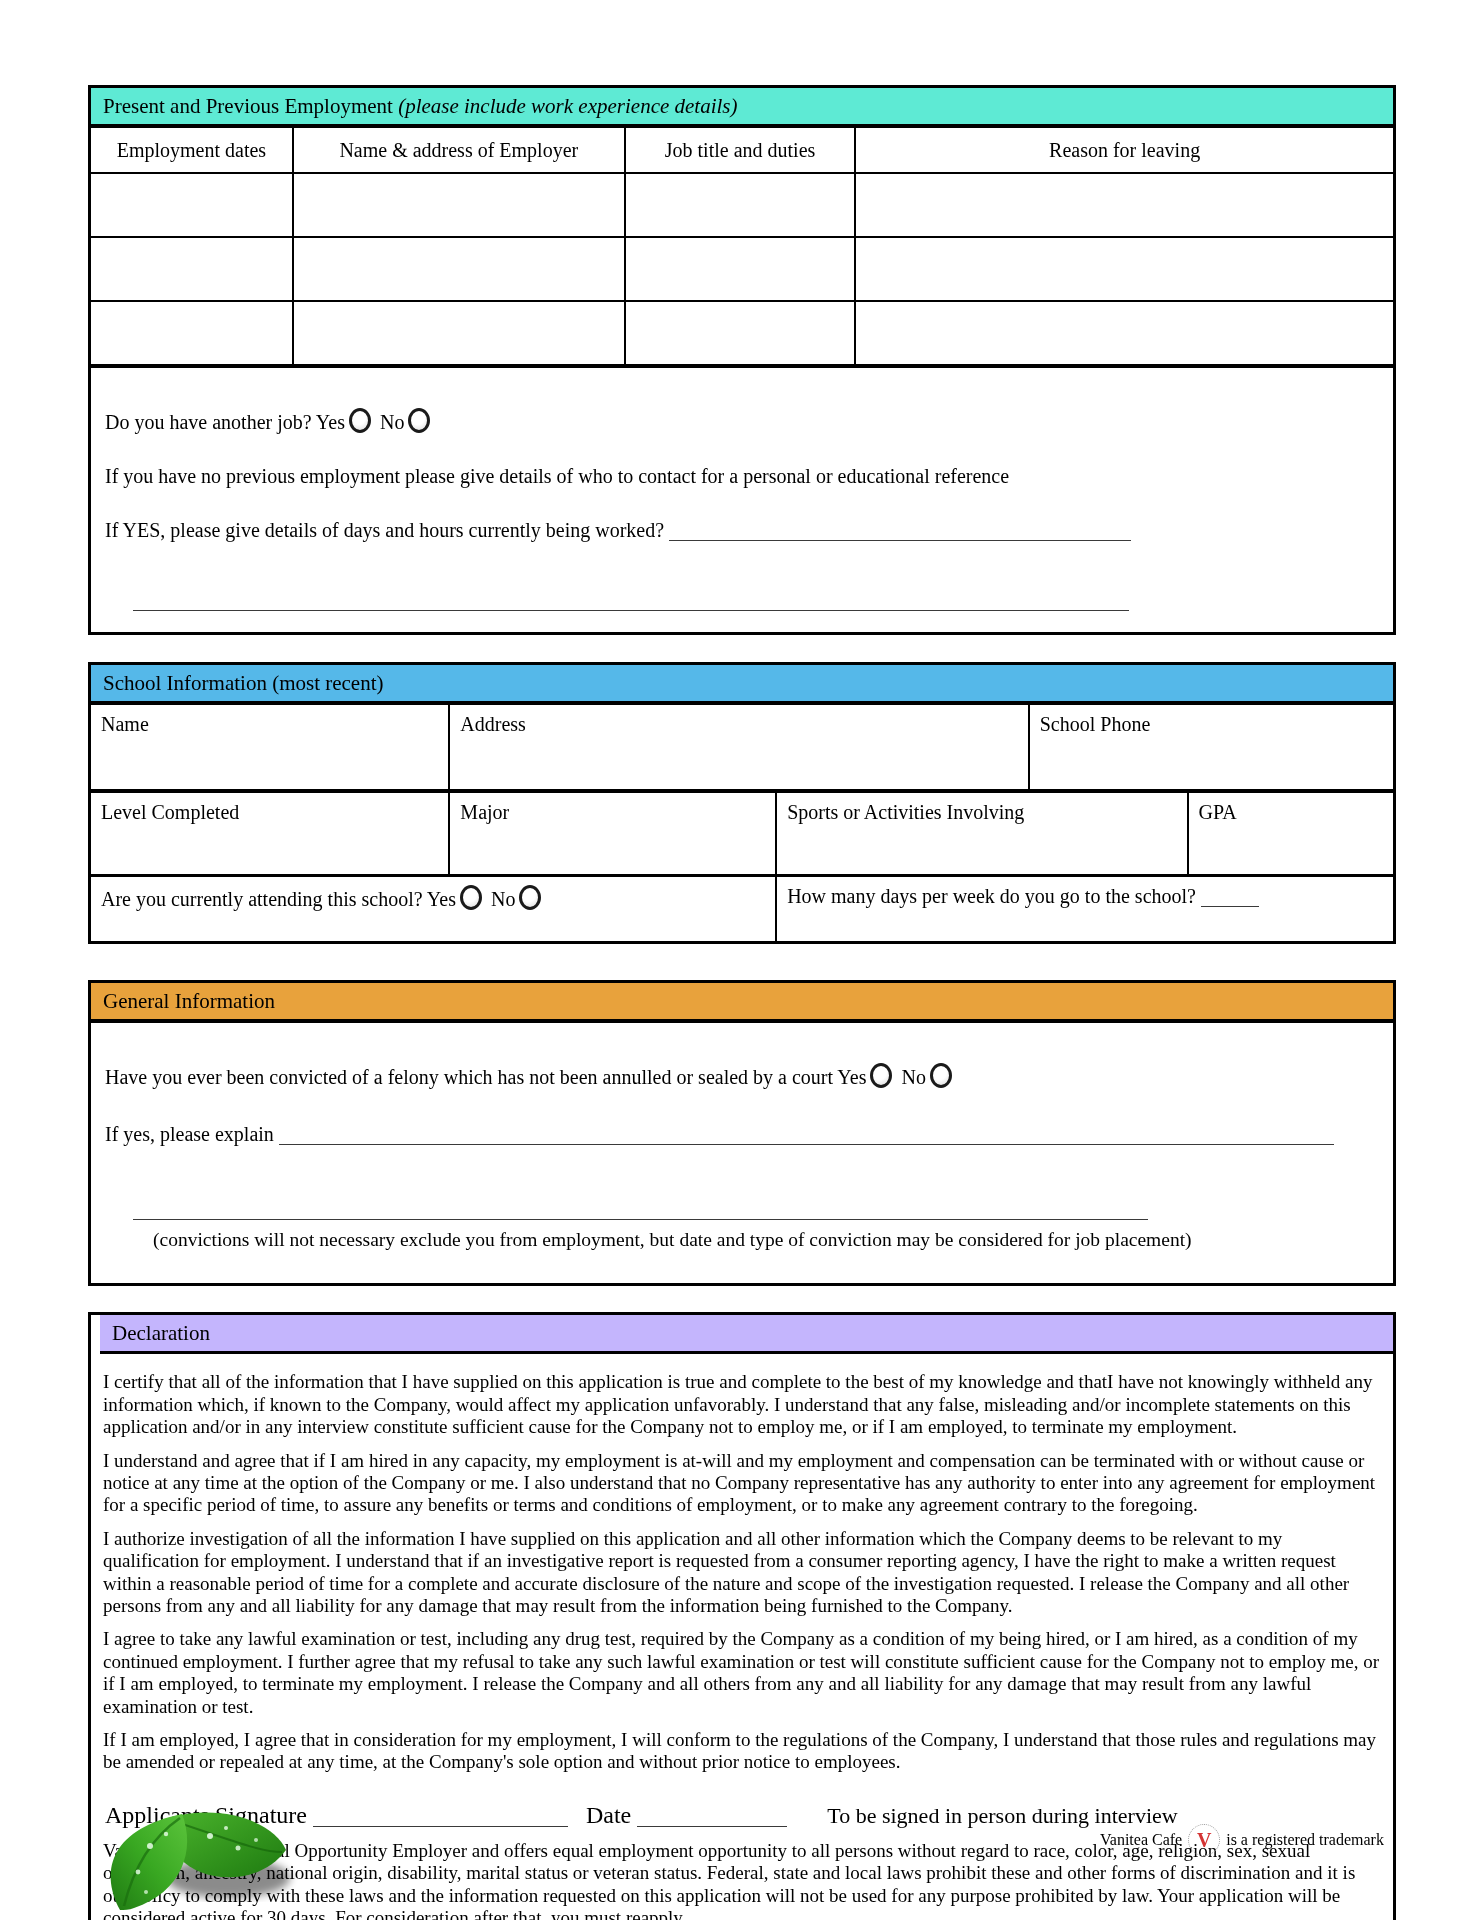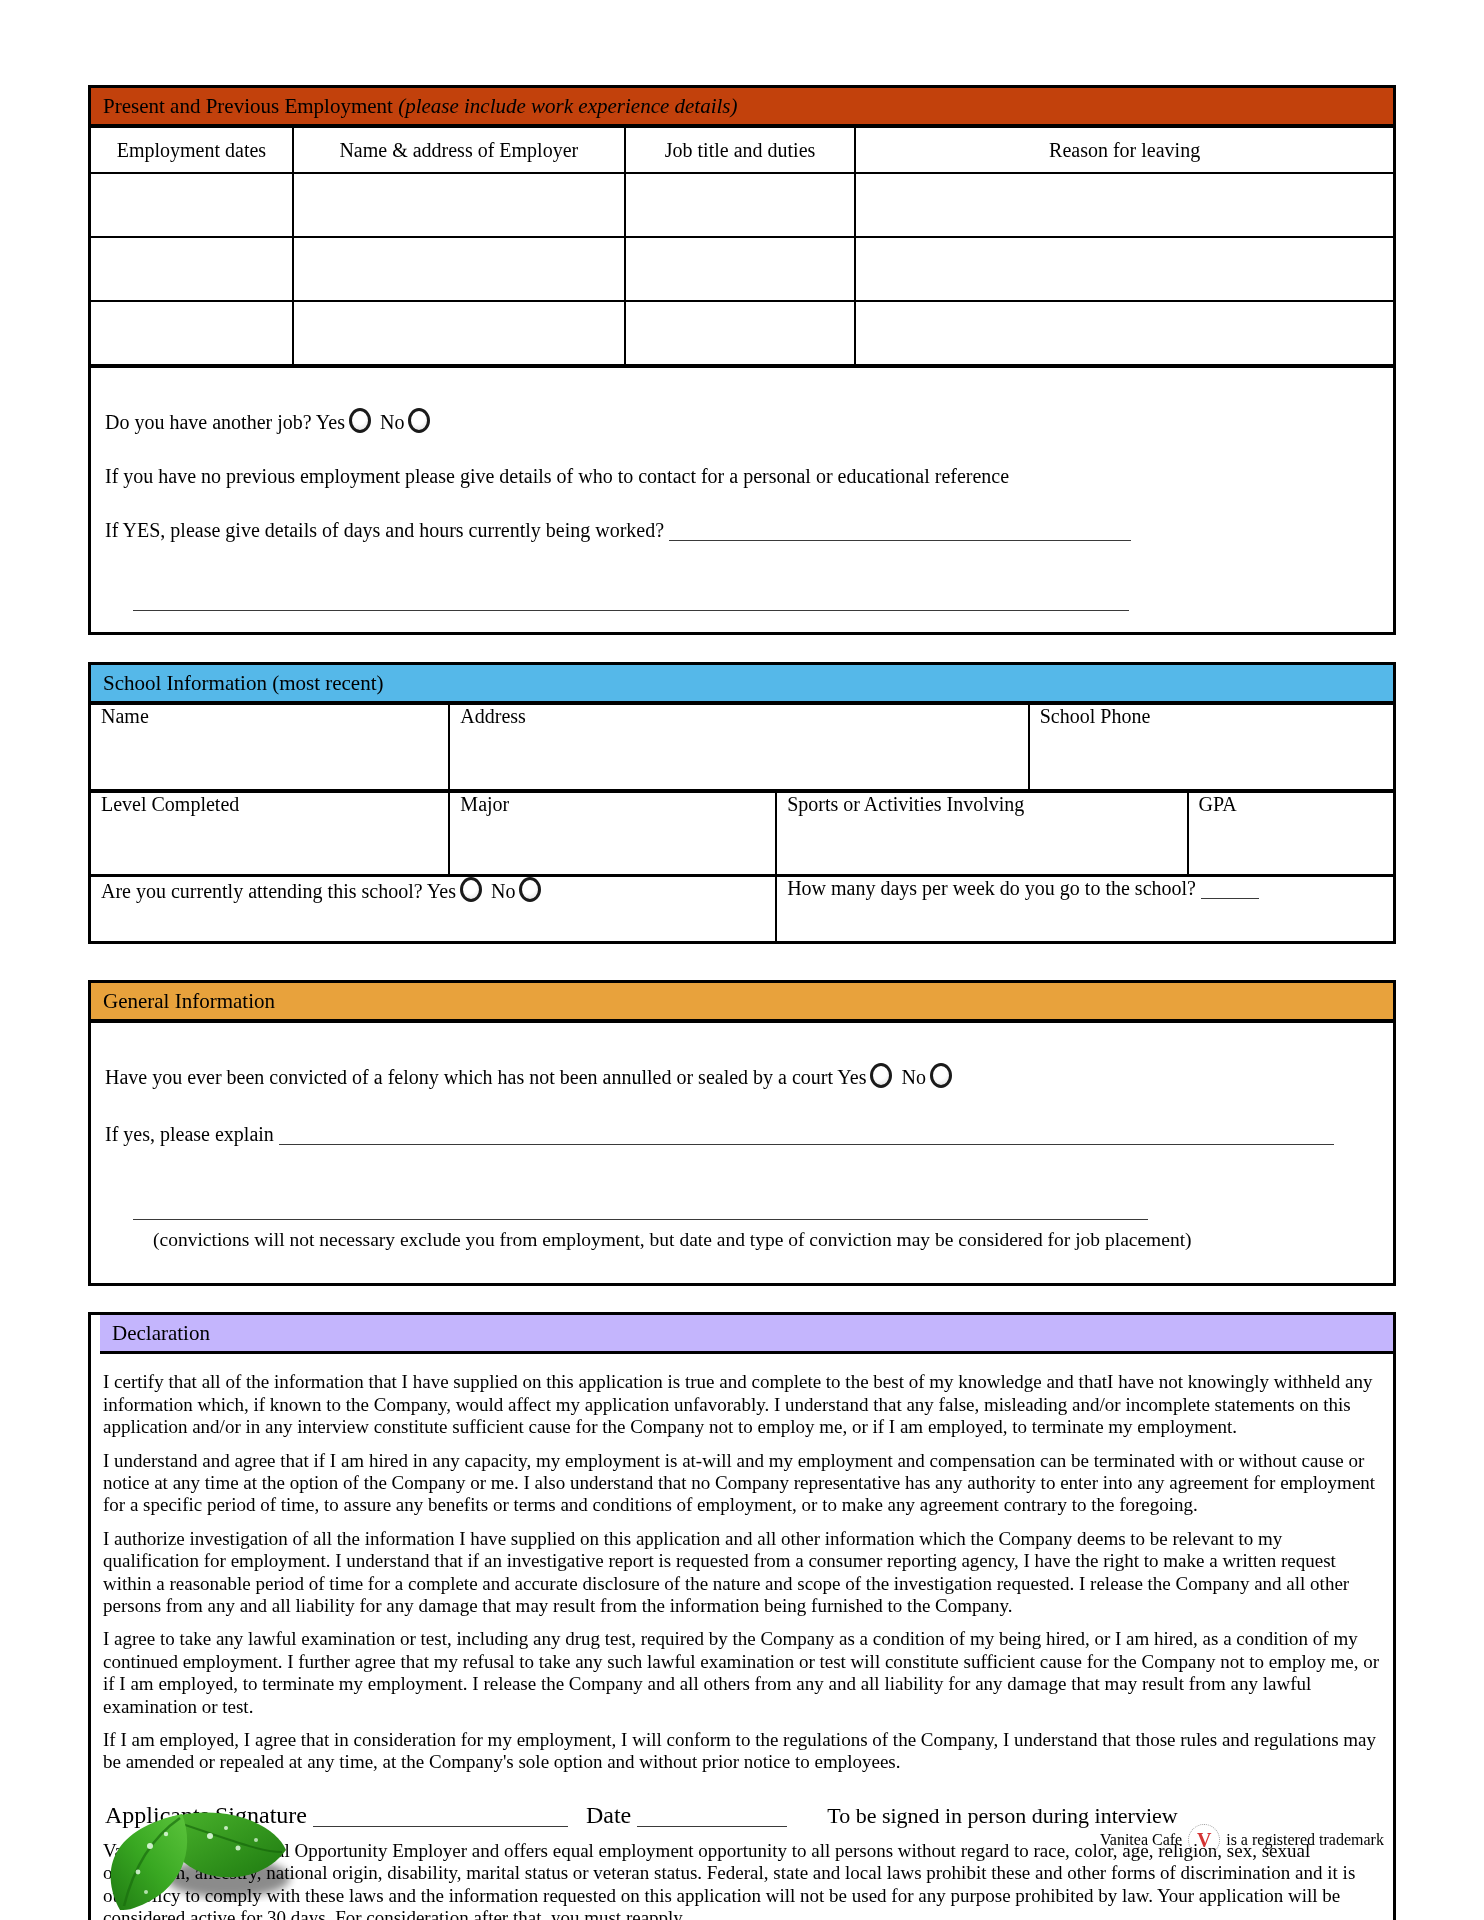--- a/index.html
+++ b/index.html
@@ -19,21 +19,21 @@
   table.emp tr:last-child td{border-bottom:none;}
   .emp-questions{border-top:4px solid #000;padding:40px 14px 16px 14px;font-size:20px;}
   .qline{margin:0 0 0 0;white-space:nowrap;}
   .qline + .qline{margin-top:31px;}
   .radio{display:inline-block;width:16px;height:19px;border:3px solid #1a1a1a;border-radius:50%;
          background:radial-gradient(circle at 40% 35%,#ffffff 45%,#d8d8d8 100%);
          vertical-align:-4px;margin:0 4px;}
   .blank{display:inline-block;border-bottom:1.5px solid #3a3a3a;height:20px;vertical-align:-4px;}
   
   .frow{display:flex;box-sizing:border-box;}
-  .fcell{box-sizing:border-box;border-right:2.5px solid #000;padding:0 10px;font-size:20px;}
+  .fcell{box-sizing:border-box;border-right:2.5px solid #000;padding:8px 10px;font-size:20px;}
   .fcell:last-child{border-right:none;}
   .hline{border-bottom:3px solid #000;}
   
   .gen-body{padding:40px 14px 26px 14px;font-size:20px;}
   
   .decl-body{padding:6px 10px 14px 10px;}
   .decl-body p{font-size:19px;line-height:1.18;margin:11px 2px;}
   .sigline{font-size:24px;margin:26px 2px 10px 4px;white-space:nowrap;}
   .red-note{color:#000000;font-size:22px;margin-left:34px;}
   .eeo{font-size:13.8px;line-height:1.18;margin:18px 2px 40px 2px;}
@@ -44,21 +44,21 @@
   .vlogo{display:inline-flex;width:30px;height:30px;border:1px dotted #9a9a9a;border-radius:50%;
          align-items:center;justify-content:center;font-weight:bold;font-size:20px;color:#d43434;
          font-family:"Liberation Serif",serif;}
 </style>
 </head>
 <body>
 
 <div class="content">
 
   <div class="section" style="margin-bottom:27px;">
-    <div class="bar" style="background:#c2410c;">
+    <div class="bar" style="background:#5eead4;">
       <span>Present and Previous Employment </span><span class="note">(please include work experience details)</span>
     </div>
     <table class="emp">
       <colgroup>
           <col style="width:15.5%">
           <col style="width:25.5%">
           <col style="width:17.7%">
           <col style="width:41.3%">
         </colgroup>
       <tbody>

